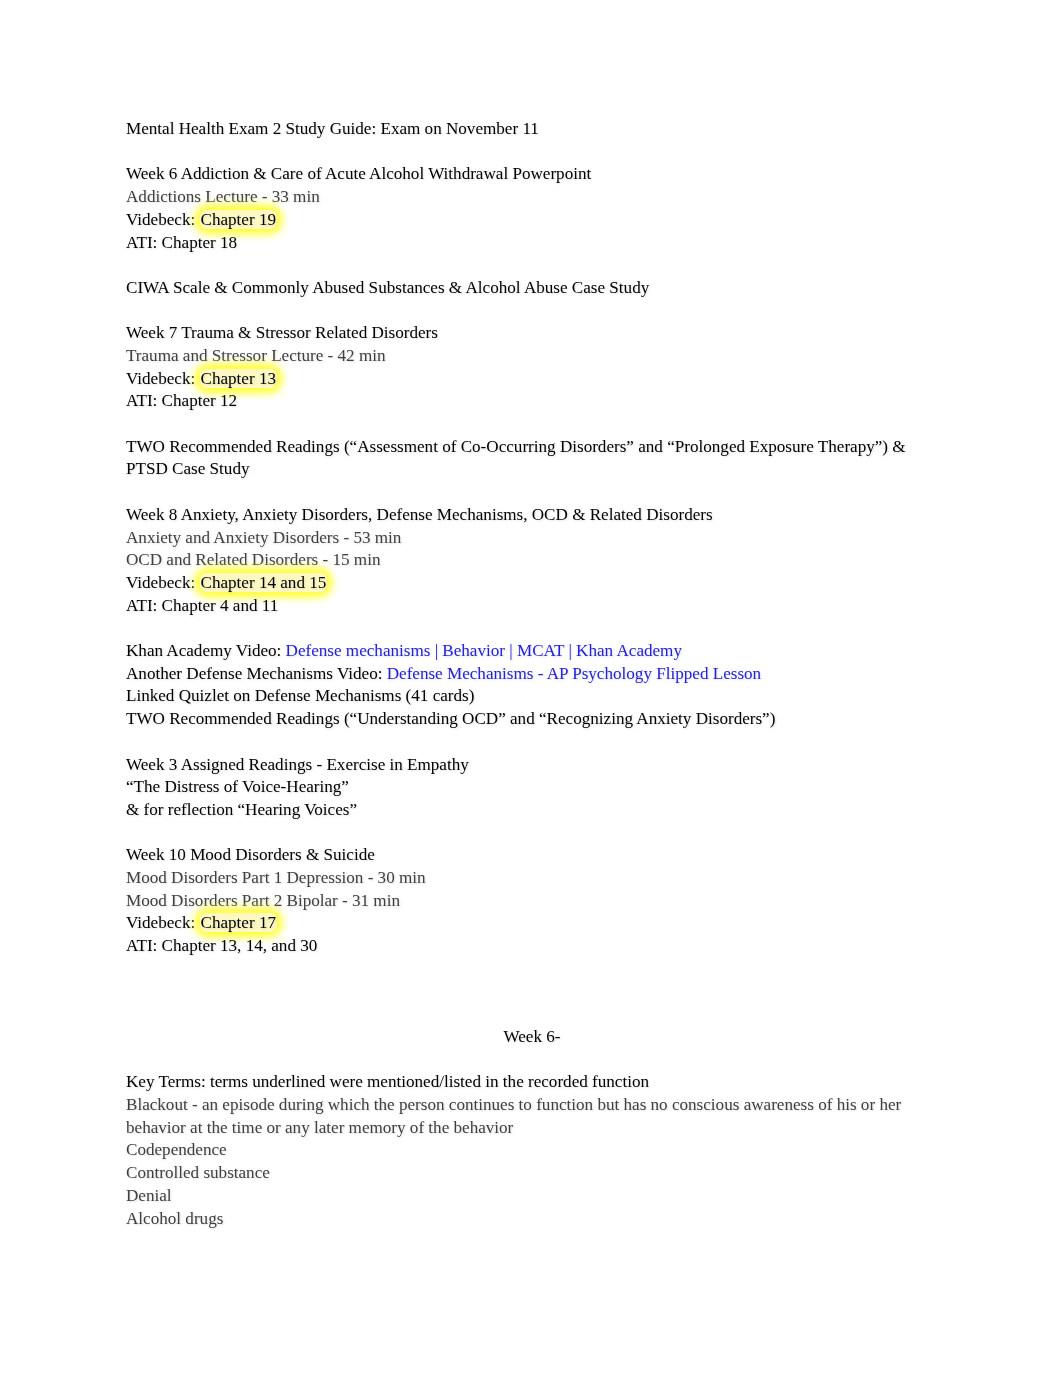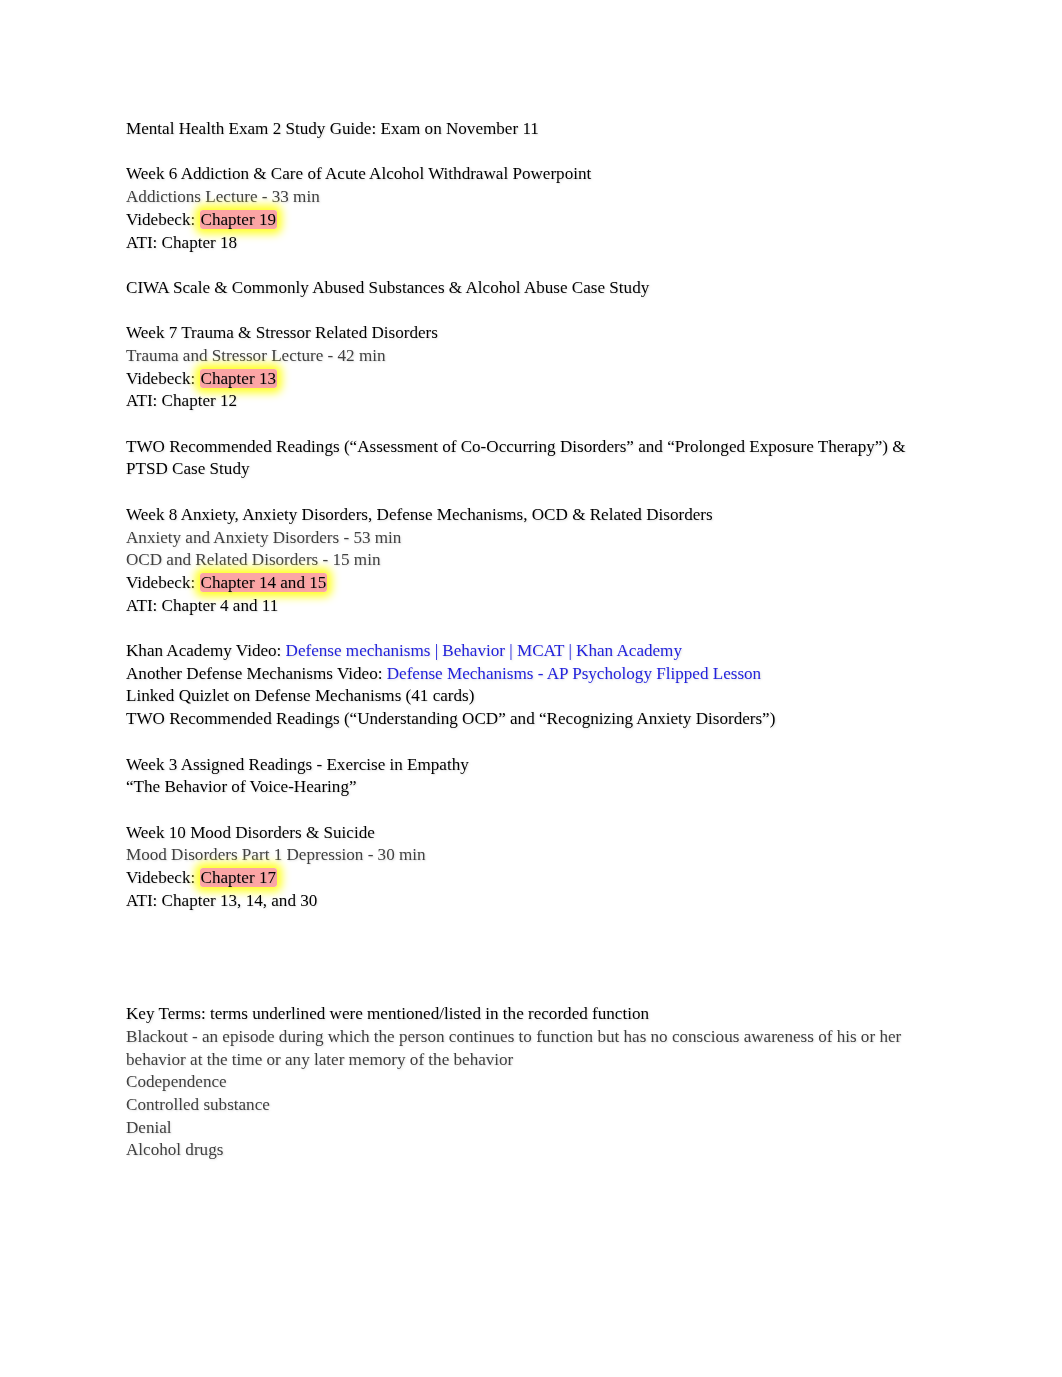--- a/index.html
+++ b/index.html
@@ -44,24 +44,24 @@
   }
   .red {
     color: #404040;
   }
   .link {
     color: #2222dd;
     text-decoration: none;
     cursor: pointer;
   }
   .hl {
-    background-color: #fca5a5;
+    background-color: #fef9c3;
     color: #000000;
     box-shadow: 0 0 9px 5px rgba(255,255,0,0.85);
-    border-radius: 3px;
+    border-radius: 8px;
     padding: 0 1px;
   }
   .centered {
     display: block;
     text-align: center;
   }
   .wrapline {
     display: block;
   }
 </style>
@@ -94,29 +94,32 @@
       <span class="line red">OCD and Related Disorders - 15 min</span>
       <span class="line"><span>Videbeck: </span><span class="hl">Chapter 14 and 15</span></span>
       <span class="line">ATI: Chapter 4 and 11</span>
       <span class="blank"></span>
       <span class="line"><span>Khan Academy Video: </span><span class="link">Defense mechanisms | Behavior | MCAT | Khan Academy</span></span>
       <span class="line"><span>Another Defense Mechanisms Video: </span><span class="link">Defense Mechanisms - AP Psychology Flipped Lesson</span></span>
       <span class="line">Linked Quizlet on Defense Mechanisms (41 cards)</span>
       <span class="line">TWO Recommended Readings (“Understanding OCD” and “Recognizing Anxiety Disorders”)</span>
       <span class="blank"></span>
       <span class="line">Week 3 Assigned Readings - Exercise in Empathy</span>
-      <span class="line">“The Behavior of Voice-Hearing”</span>
+      <span class="line">“The Distress of Voice-Hearing”</span>
+      <span class="line">&amp; for reflection “Hearing Voices”</span>
       <span class="blank"></span>
       <span class="line">Week 10 Mood Disorders &amp; Suicide</span>
       <span class="line red">Mood Disorders Part 1 Depression - 30 min</span>
+      <span class="line red">Mood Disorders Part 2 Bipolar - 31 min</span>
       <span class="line"><span>Videbeck: </span><span class="hl">Chapter 17</span></span>
       <span class="line">ATI: Chapter 13, 14, and 30</span>
       <span class="blank"></span>
       <span class="blank"></span>
       <span class="blank"></span>
+      <span class="centered">Week 6-</span>
       <span class="blank"></span>
       <span class="line">Key Terms: terms underlined were mentioned/listed in the recorded function</span>
       <span class="wrapline red">Blackout - an episode during which the person continues to function but has no conscious awareness of his or her</span>
       <span class="wrapline red">behavior at the time or any later memory of the behavior</span>
       <span class="line red">Codependence</span>
       <span class="line red">Controlled substance</span>
       <span class="line red">Denial</span>
       <span class="line red">Alcohol drugs</span>
     </p>
 

